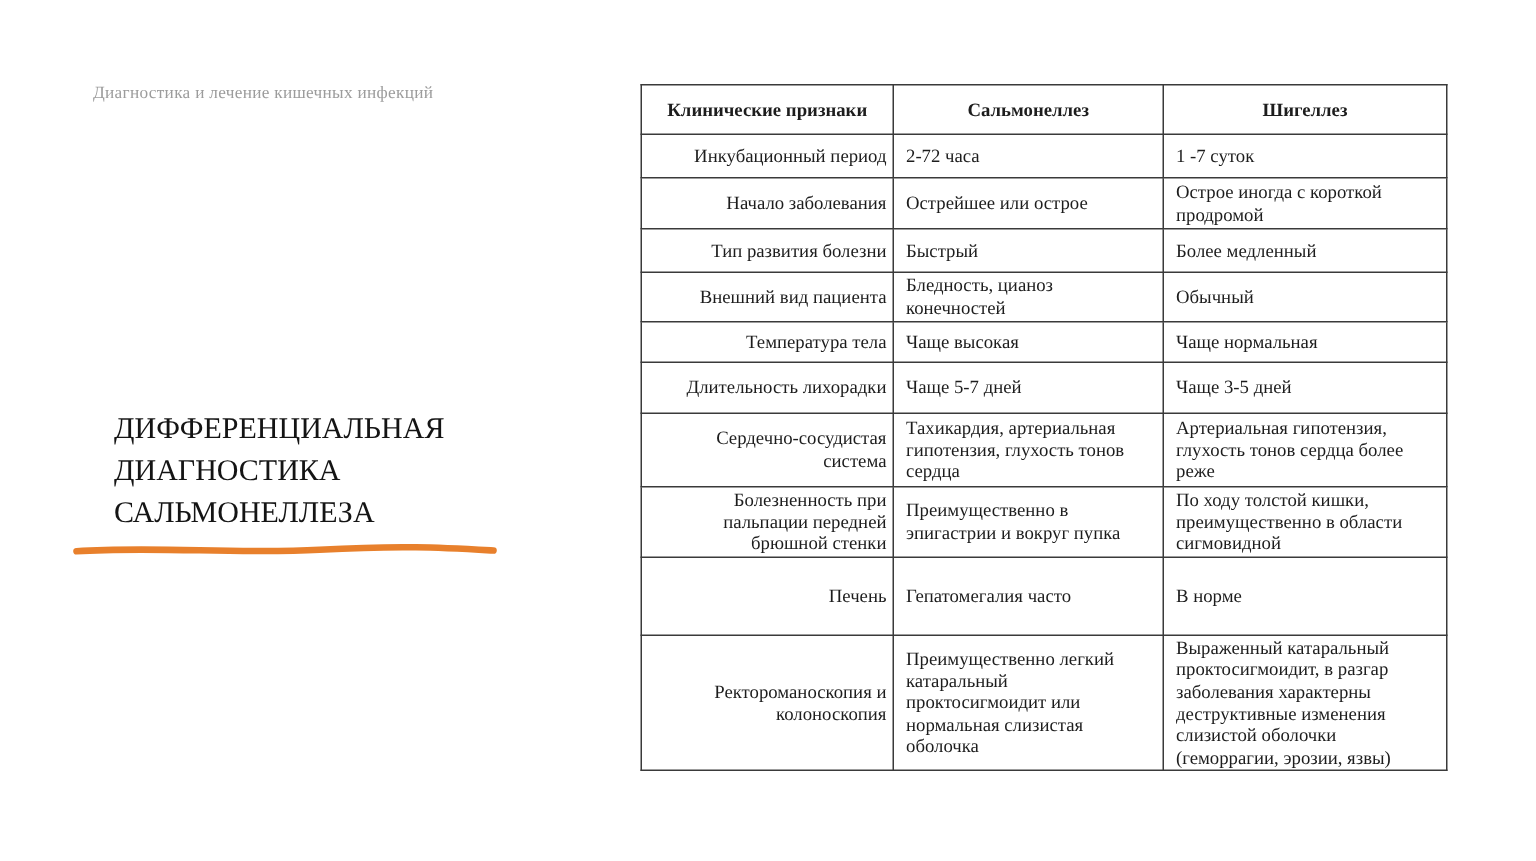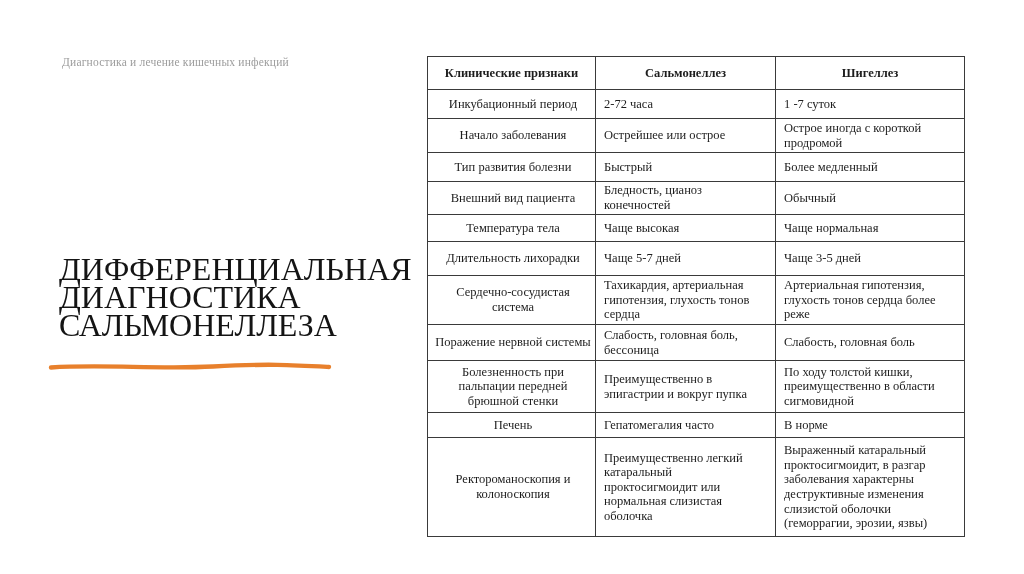--- a/index.html
+++ b/index.html
@@ -21,22 +21,22 @@
     color: #9c9c9c;
     letter-spacing: 0.2px;
     white-space: nowrap;
   }
   .title-block {
     position: absolute;
     left: 59px; top: 255px;
     width: 330px;
   }
   .slide-title {
-    margin: 0;
-    font-size: 32px;
+    margin: 17px;
+    font-size: 20px;
     line-height: 28px;
     font-weight: 400;
     color: #141414;
     text-transform: uppercase;
   }
   .accent-line {
     position: absolute;
     left: 48px; top: 361px;
     width: 284px; height: 12px;
   }
@@ -58,21 +58,21 @@
     overflow: hidden;
   }
   table.cmp th {
     font-weight: bold;
     text-align: center;
     height: 30px;
     padding: 1px 4px;
   }
   table.cmp td { text-align: left; }
   table.cmp td:first-child {
-    text-align: center;
+    text-align: right;
     padding: 1px 4px 1px 7px;
   }
   col.c1 { width: 168px; }
   col.c2 { width: 180px; }
   col.c3 { width: 189px; }
   tbody tr:nth-child(1)  td { height: 26px; }
   tbody tr:nth-child(2)  td { height: 31px; }
   tbody tr:nth-child(3)  td { height: 26px; }
   tbody tr:nth-child(4)  td { height: 30px; }
   tbody tr:nth-child(5)  td { height: 24px; }
@@ -141,25 +141,20 @@
         <td>Длительность лихорадки</td>
         <td>Чаще 5-7 дней</td>
         <td>Чаще 3-5 дней</td>
       </tr>
       <tr>
         <td>Сердечно-сосудистая система</td>
         <td>Тахикардия, артериальная гипотензия, глухость тонов сердца</td>
         <td>Артериальная гипотензия, глухость тонов сердца более реже</td>
       </tr>
       <tr>
-        <td>Поражение нервной системы</td>
-        <td>Слабость, головная боль, бессоница</td>
-        <td>Слабость, головная боль</td>
-      </tr>
-      <tr>
         <td>Болезненность при пальпации передней брюшной стенки</td>
         <td>Преимущественно в эпигастрии и вокруг пупка</td>
         <td>По ходу толстой кишки, преимущественно в области сигмовидной</td>
       </tr>
       <tr>
         <td>Печень</td>
         <td>Гепатомегалия часто</td>
         <td>В норме</td>
       </tr>
       <tr>

